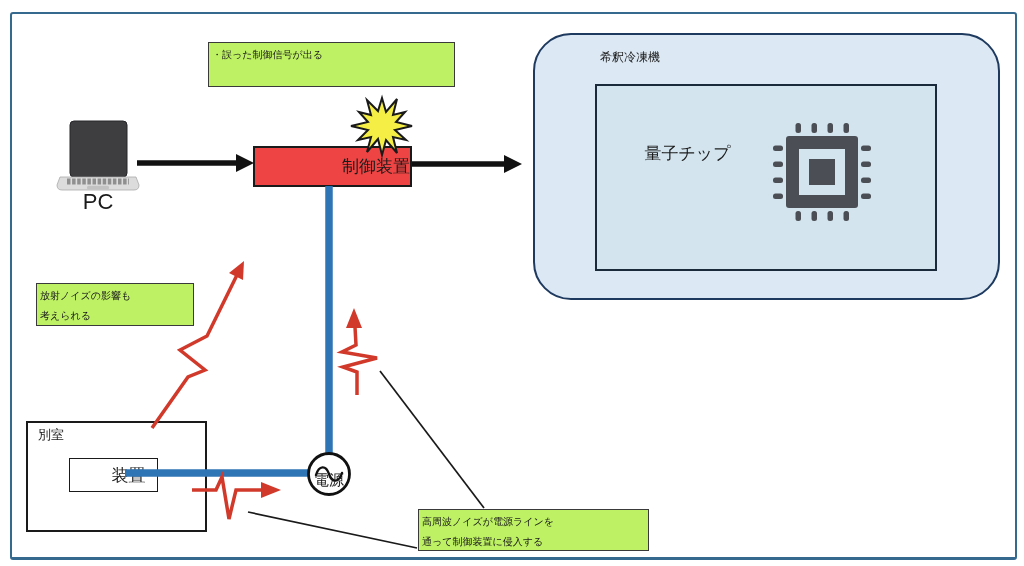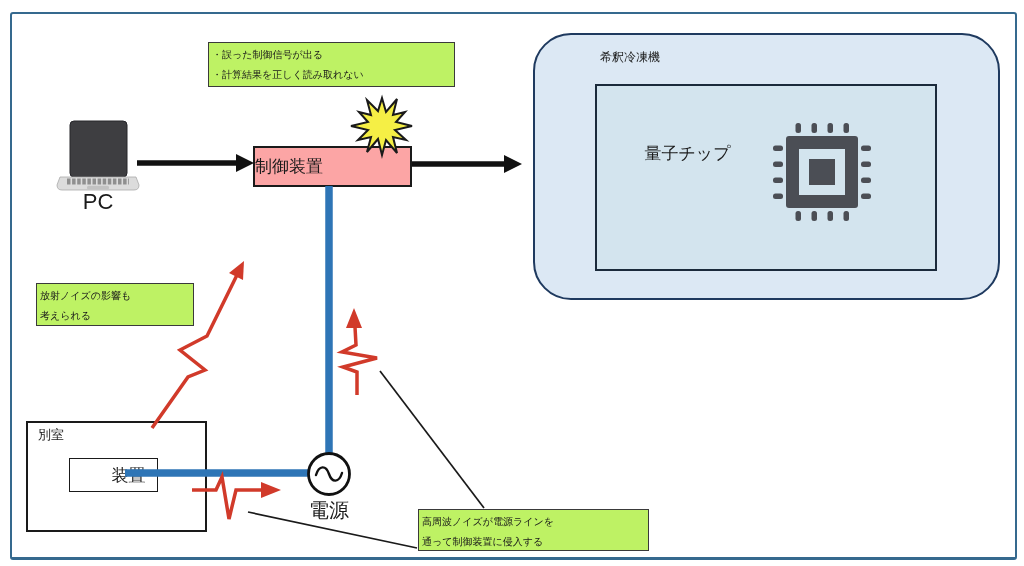--- a/index.html
+++ b/index.html
@@ -14,22 +14,22 @@
   .abs{position:absolute;}
   .note{
     background:#bef264;border:1px solid #3a3a3a;font-size:10px;line-height:20px;
     padding:2px 3px;white-space:nowrap;z-index:2;
   }
   .solid-box{background:#ffffff;border:2px solid #1a1a1a;z-index:2;padding-left:30px;}
   .label{white-space:nowrap;z-index:2;}
   .center{text-align:center;}
   
   .control-box{
-    left:253px;top:146px;width:155px;height:37px;background:#fca5a5;
-    border:2px solid #1a1a1a;display:flex;align-items:center;justify-content:flex-start;
+    left:253px;top:146px;width:155px;height:37px;background:#ef4444;
+    border:2px solid #1a1a1a;display:flex;align-items:center;justify-content:flex-end;
     font-size:17px;z-index:2;
   }
   
   .fridge{
     left:533px;top:33px;width:463px;height:263px;background:#dce8f4;
     border:2.5px solid #1f3a5f;border-radius:38px;z-index:1;
   }
   .fridge-title{left:600px;top:49px;font-size:12px;z-index:2;}
   .qpu-box{
     left:595px;top:84px;width:338px;height:183px;background:#d3e4ee;
@@ -37,36 +37,35 @@
   }
   .qpu-text{left:610px;top:141px;width:155px;font-size:17px;line-height:25px;z-index:2;}
   
   .room-box{left:26px;top:421px;width:147px;height:107px;}
   .room-label{left:38px;top:426px;font-size:13px;}
   .device-box{
     left:69px;top:458px;width:57px;height:32px;border-width:1.5px;
     display:flex;align-items:center;justify-content:center;font-size:17px;
   }
   .pc-label{left:75px;top:189px;width:46px;font-size:22px;}
-  .power-label{left:303px;top:497px;width:52px;font-size:20px;z-index:4;}
+  .power-label{left:303px;top:471px;width:52px;font-size:15px;z-index:4;}
   .top-note{left:208px;top:42px;width:247px;height:45px;box-sizing:border-box;}
   .radiated-note{left:36px;top:283px;width:158px;height:43px;box-sizing:border-box;}
   .conducted-note{left:418px;top:509px;width:231px;height:42px;box-sizing:border-box;}
   svg.overlay{position:absolute;left:0;top:0;width:1024px;height:566px;z-index:3;pointer-events:none;}
 </style>
 </head>
 <body>
 
 <div class="canvas">
 
   <div class="frame abs"></div>
 
   <div class="note abs top-note">
     <div>・誤った制御信号が出る</div>
-    <div>・計算結果を正しく読み取れない</div>
   </div>
 
   <div class="abs label center pc-label">PC</div>
 
   <div class="abs control-box">
     <span>制御装置</span>
   </div>
 
   <div class="abs fridge"></div>
   <div class="abs label fridge-title">希釈冷凍機</div>

